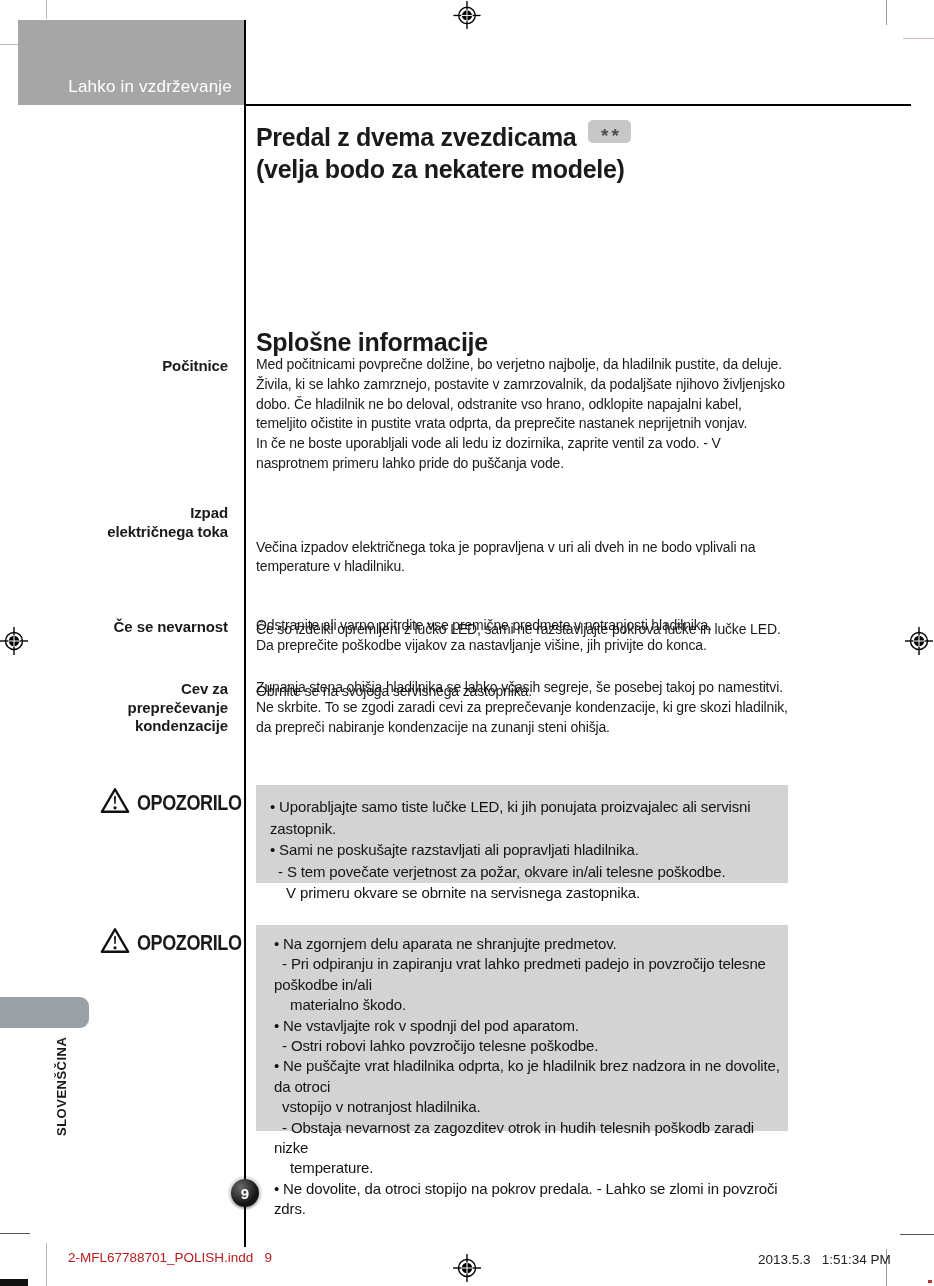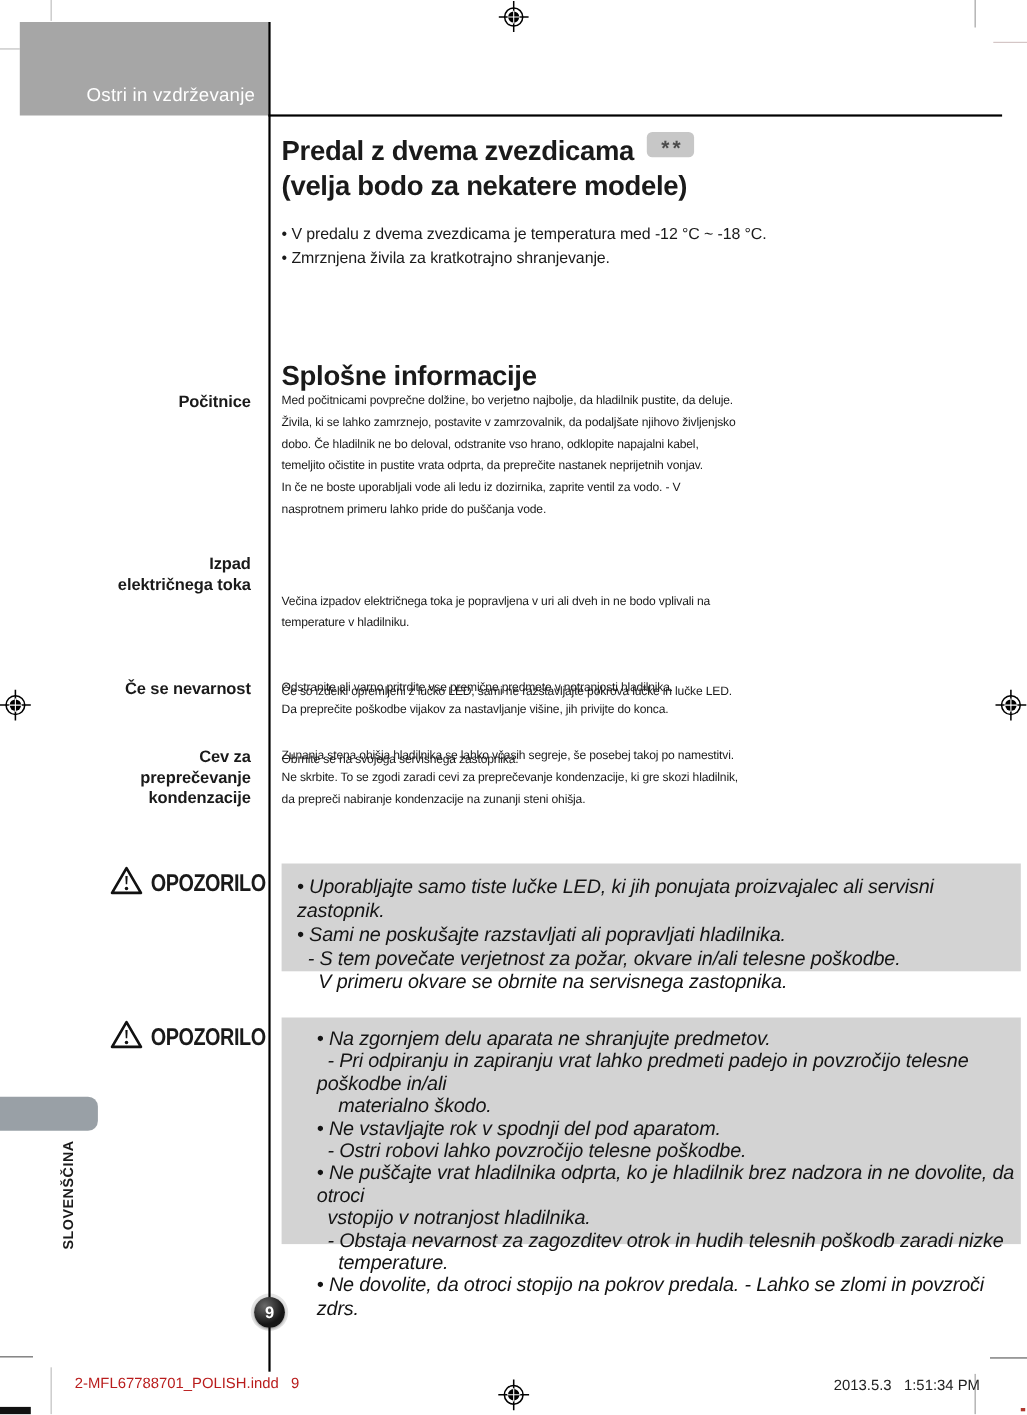--- a/index.html
+++ b/index.html
@@ -29,30 +29,30 @@
   .star-badge{display:inline-block;background:#c7c7c7;border-radius:5px;min-width:32px;height:23px;
               margin-left:12px;vertical-align:4px;text-align:center;color:#4c4c4c;
               font-size:19px;font-weight:bold;letter-spacing:3px;line-height:31px;padding:0 4px 0 7px;}
   .intro-bullets{left:256px;top:203px;width:664px;font-size:14.5px;line-height:21.5px;letter-spacing:-0.1px;}
 
   .h2{left:256px;top:305px;width:660px;font-size:25px;font-weight:bold;letter-spacing:-0.3px;margin-top:23px;}
 
   
   .sec-label{width:228px;text-align:right;font-weight:bold;font-size:15px;line-height:18.5px;
              white-space:pre-line;letter-spacing:-0.1px;}
-  .sec-body{width:664px;font-size:11px;line-height:19.8px;white-space:pre-wrap;letter-spacing:-0.15px;}
+  .sec-body{width:664px;font-size:14px;line-height:19.8px;white-space:pre-wrap;letter-spacing:-0.15px;}
   .sec-body p{margin:0 0 3px 0;white-space:pre-wrap;}
 
   
   .warn-label{display:flex;align-items:center;gap:7px;}
   .warn-word{font-size:22px;font-weight:bold;letter-spacing:-0.5px;transform:scaleX(0.82);transform-origin:left center;white-space:nowrap;}
-  .warn-box{background:#d3d3d3;width:672px;white-space:pre-wrap;font-size:18px;
-            letter-spacing:-0.15px;color:#141414;font-style:italic;}
+  .warn-box{background:#d3d3d3;width:532px;white-space:pre-wrap;font-size:15px;
+            letter-spacing:-0.15px;color:#141414;}
   .warn-box-1{left:256px;top:785px;height:98px;line-height:21.5px;padding:11px 0 0 14px;box-sizing:border-box;}
-  .warn-box-2{left:256px;top:925px;height:206px;line-height:20.4px;padding:9px 0 0 32px;box-sizing:border-box;}
+  .warn-box-2{left:256px;top:925px;height:206px;line-height:20.4px;padding:9px 0 0 18px;box-sizing:border-box;}
 
   
   .lang-tab{left:0;top:997px;width:89px;height:31px;background:#99a0a6;border-radius:0 9px 9px 0;}
   .lang-text{left:54px;top:1136px;transform:rotate(-90deg);transform-origin:top left;
              font-size:13px;font-weight:bold;letter-spacing:0.5px;white-space:nowrap;}
 
   
   .page-num{left:231px;top:1179px;width:28px;height:28px;border-radius:50%;
             background:radial-gradient(circle at 35% 30%, #6a6a6a, #151515 62%);
             box-shadow:0 0 0 3px rgba(0,0,0,0.10), 0 1px 2px rgba(0,0,0,0.4);
@@ -116,36 +116,32 @@
         <line x1="-14" y1="0" x2="14" y2="0" stroke="#000" stroke-width="1.4"></line>
         <line x1="0" y1="-14" x2="0" y2="14" stroke="#000" stroke-width="1.4"></line>
         <circle cx="0" cy="0" r="8.5" fill="none" stroke="#000" stroke-width="1.4"></circle>
         <circle cx="0" cy="0" r="5.2" fill="#000"></circle>
         <line x1="-6" y1="0" x2="6" y2="0" stroke="#fff" stroke-width="1"></line>
         <line x1="0" y1="-6" x2="0" y2="6" stroke="#fff" stroke-width="1"></line>
       </svg>
   </div>
 
   <div class="abs chapter-box">
-    <span class="chapter-label">Ostri in vzdrževanje</span>
+    <span class="chapter-label">Lahko in vzdrževanje</span>
   </div>
   <div class="abs v-divider"></div>
   <div class="abs h-rule"></div>
 
   <div class="abs title-block">
     <div class="title-line">
       <span>Predal z dvema zvezdicama</span><span class="star-badge">**</span>
     </div>
     <div class="title-line">(velja bodo za nekatere modele)</div>
   </div>
 
-  <div class="abs intro-bullets">
-    <div>• V predalu z dvema zvezdicama je temperatura med -12 °C ~ -18 °C.</div>
-    <div>• Zmrznjena živila za kratkotrajno shranjevanje.</div>
-  </div>
 
   <div class="abs h2">Splošne informacije</div>
 
   <div class="abs sec-label" style="left:0;top:357px;">Počitnice</div>
   <div class="abs sec-body" style="left:256px;top:355px;">Med počitnicami povprečne dolžine, bo verjetno najbolje, da hladilnik pustite, da deluje.
 Živila, ki se lahko zamrznejo, postavite v zamrzovalnik, da podaljšate njihovo življenjsko
 dobo. Če hladilnik ne bo deloval, odstranite vso hrano, odklopite napajalni kabel,
 temeljito očistite in pustite vrata odprta, da preprečite nastanek neprijetnih vonjav.
 In če ne boste uporabljali vode ali ledu iz dozirnika, zaprite ventil za vodo. - V
 nasprotnem primeru lahko pride do puščanja vode.</div>

